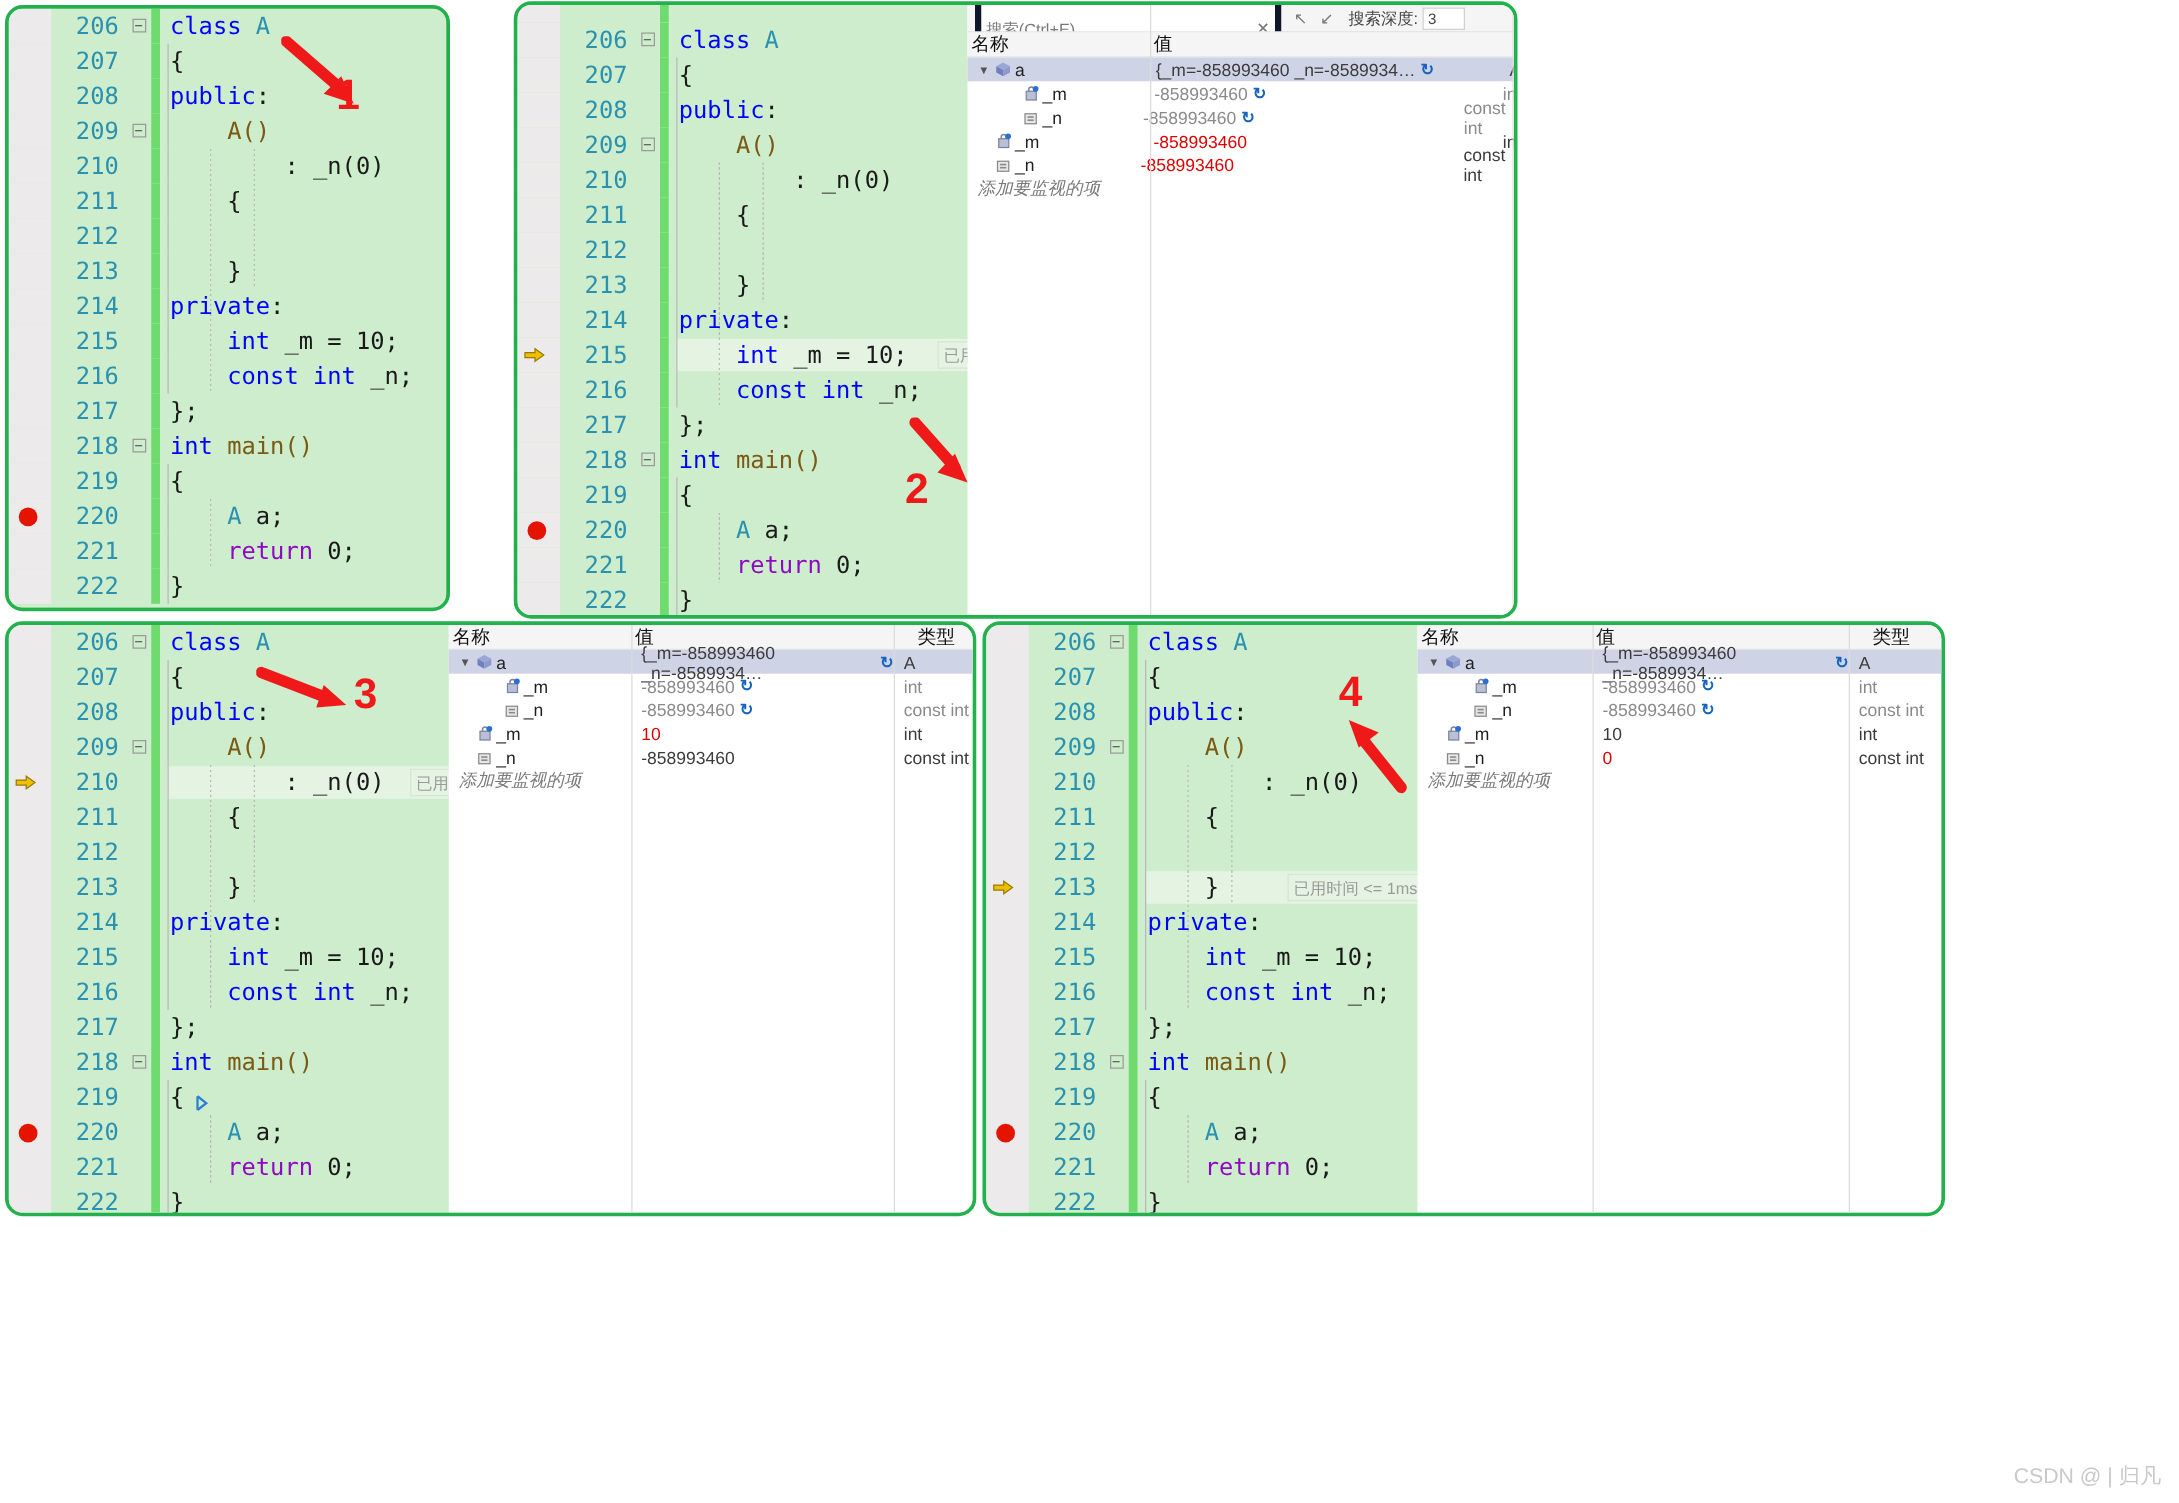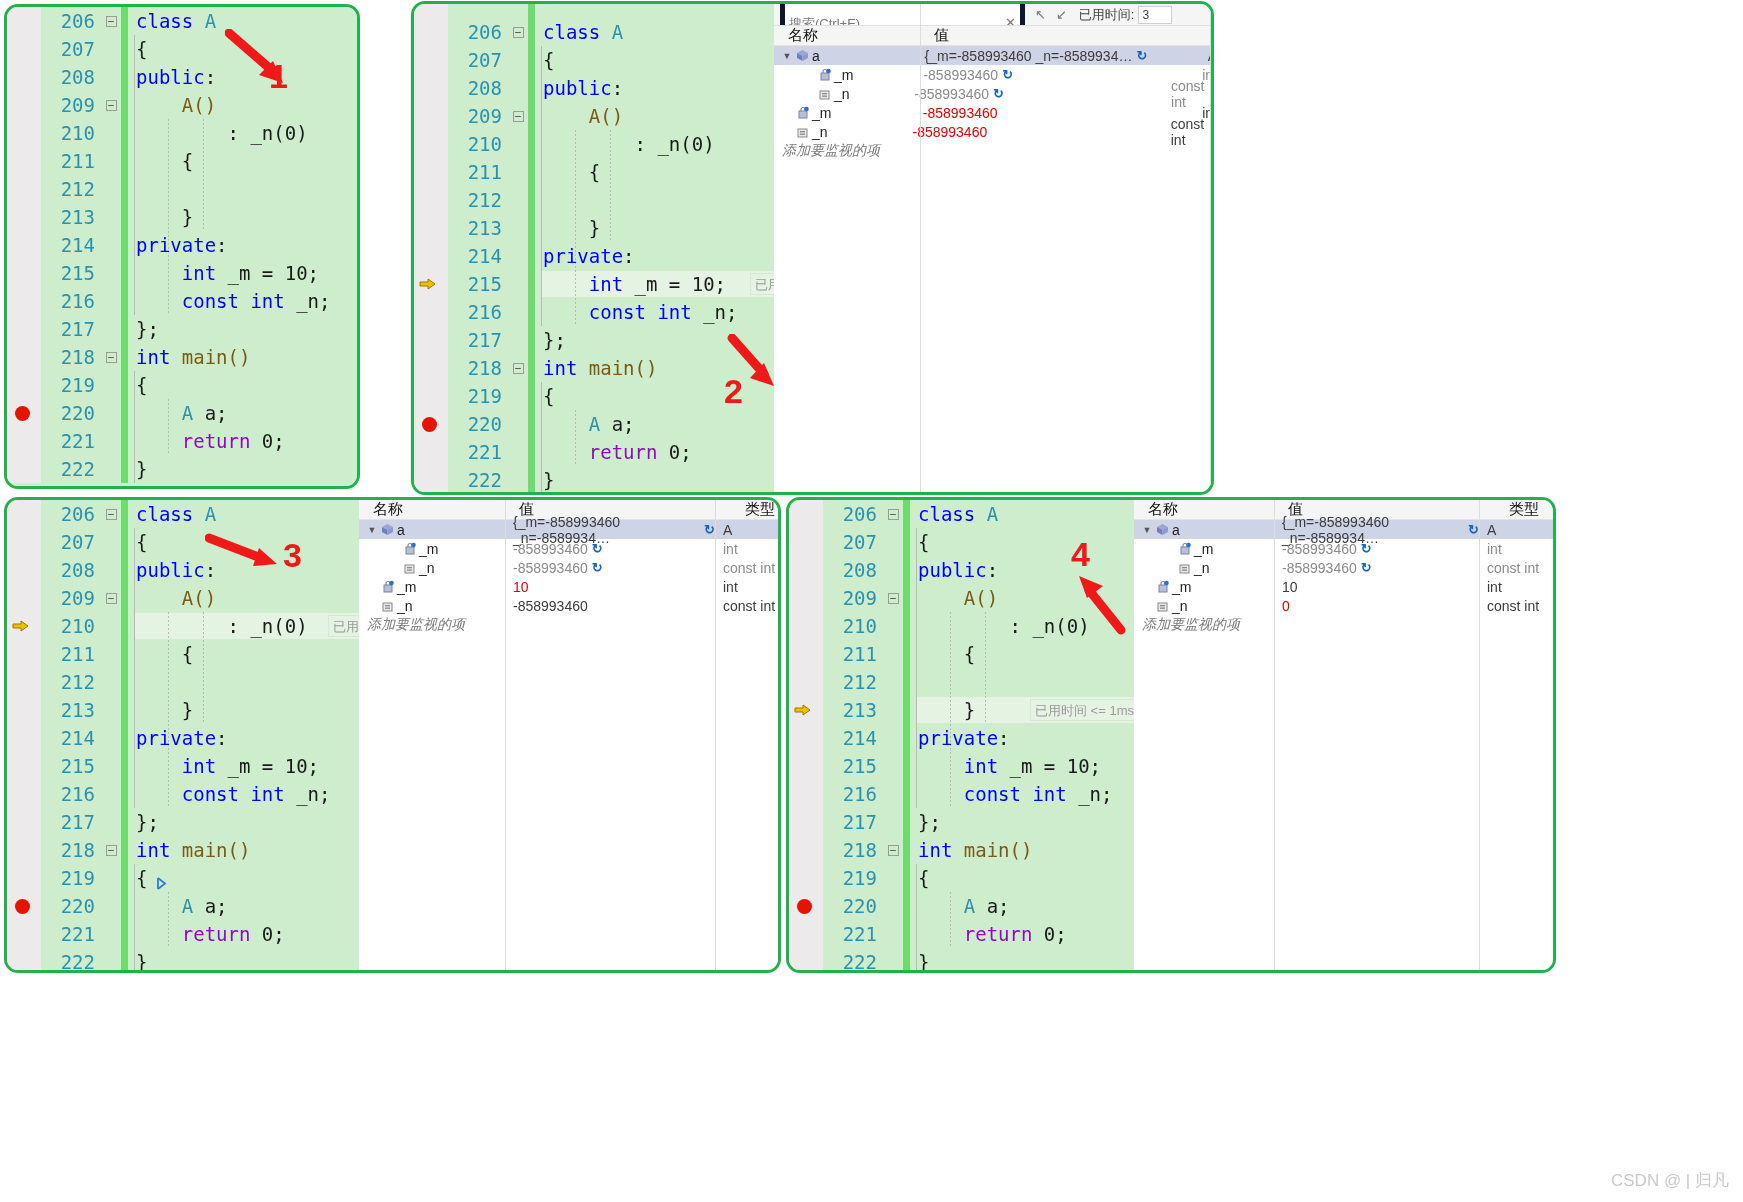--- a/index.html
+++ b/index.html
@@ -97,21 +97,21 @@
   .search-box {
     margin-left:6px; width:245px; height:20px; background:#fff;
     border:5px solid #0f172a; display:flex; 
     font-size:13px; color:#777; padding:16px 4px; justify-content:space-between;
   }
   .tb-btn { margin-left:10px; color:#777; font-size:13px; }
   .depth { margin-left:12px; font-size:13px; color:#444; display:flex; align-items:center; gap:4px;}
   .depth-val { width:34px; height:18px; border:1px solid #cfcfcf; background:#fff; font-size:12px; line-height:16px; padding-left:3px;}
 
   .wh-row { display:flex; height:20px; align-items:center; border-bottom:1px solid #e3e3e3; background:#f5f5f5;}
-  .wh-row .c { padding-left:14px; font-size:15px; color:#111; }
+  .wh-row .c { padding-left:3px; font-size:15px; color:#111; }
   .col-name { flex:0 0 auto; }
   .col-val  { flex:0 0 auto; }
   .col-type { flex:1 1 auto;margin-left:16px; }
   .wrow { display:flex; height:19px; align-items:center; font-size:14px; }
   .wrow.sel { background:#cfd3e6; }
   .wrow .nm { display:flex; align-items:center; gap:3px; }
   .wrow .vl { color:#3b3b3b; display:flex; align-items:center; gap:4px;}
   .wrow .tp { color:#3b3b3b; }
   .wrow.dim .vl, .wrow.dim .tp { color:#8a8a8a; }
   .wrow .vl.red { color:#e00000; }
@@ -154,21 +154,21 @@
 
     <div class="watch" style="left:360px; top:0; width:443px; height:494px; background:#fff;">
       <div class="watch-toolbar">
         <div class="search-box">
           <span>搜索(Ctrl+E)</span>
           <span>✕</span>
         </div>
         <span class="tb-btn">↖</span>
         <span class="tb-btn">↙</span>
         <div class="depth">
-          <span>已用时间:</span>
+          <span>搜索深度:</span>
           <span class="depth-val">3</span>
         </div>
       </div>
       <div class="watch-grid" id="watchgrid2">
           <div class="wh-row">
             <div class="c col-name" style="width:146px">名称</div>
             <div class="c col-val" style="width:290px">值</div>
             <div class="c col-type">类型</div>
           </div>
           <div class="wrow sel">

